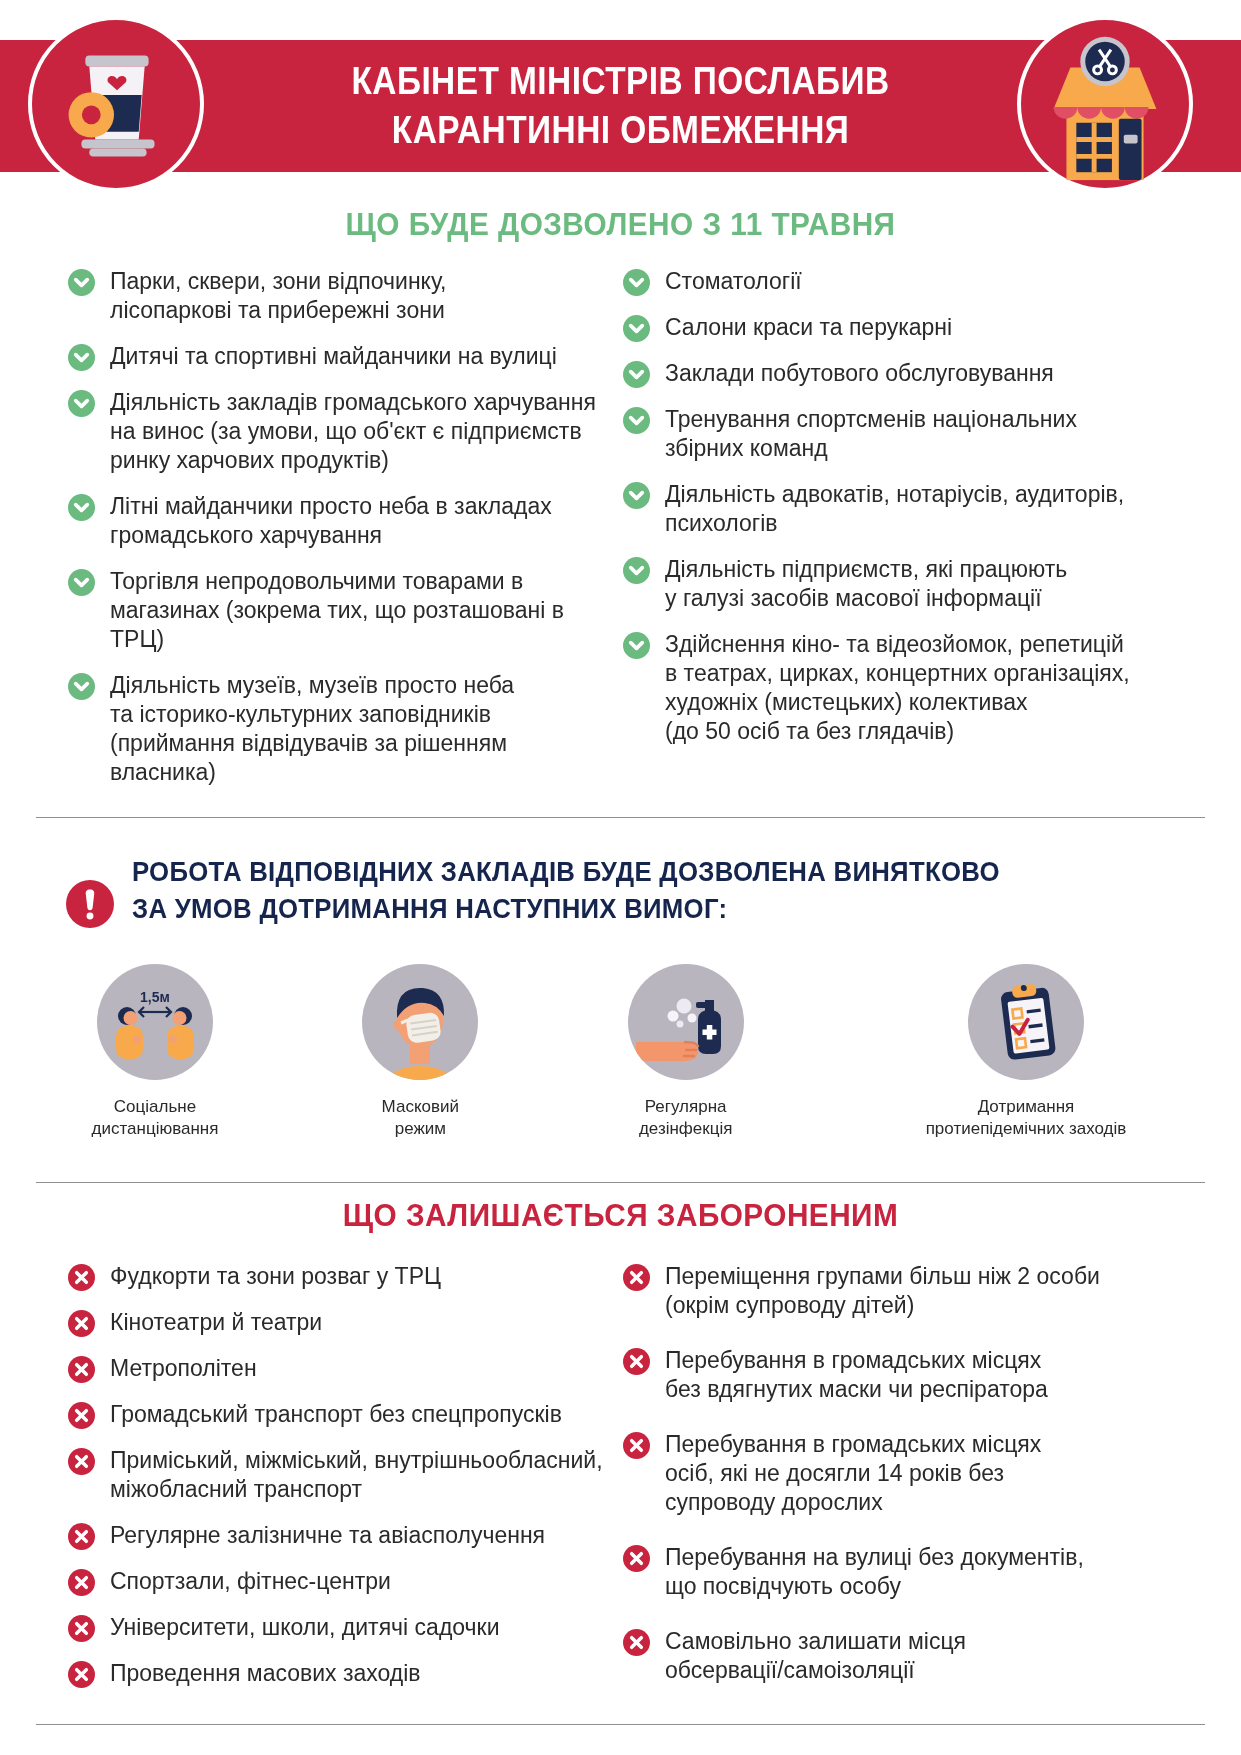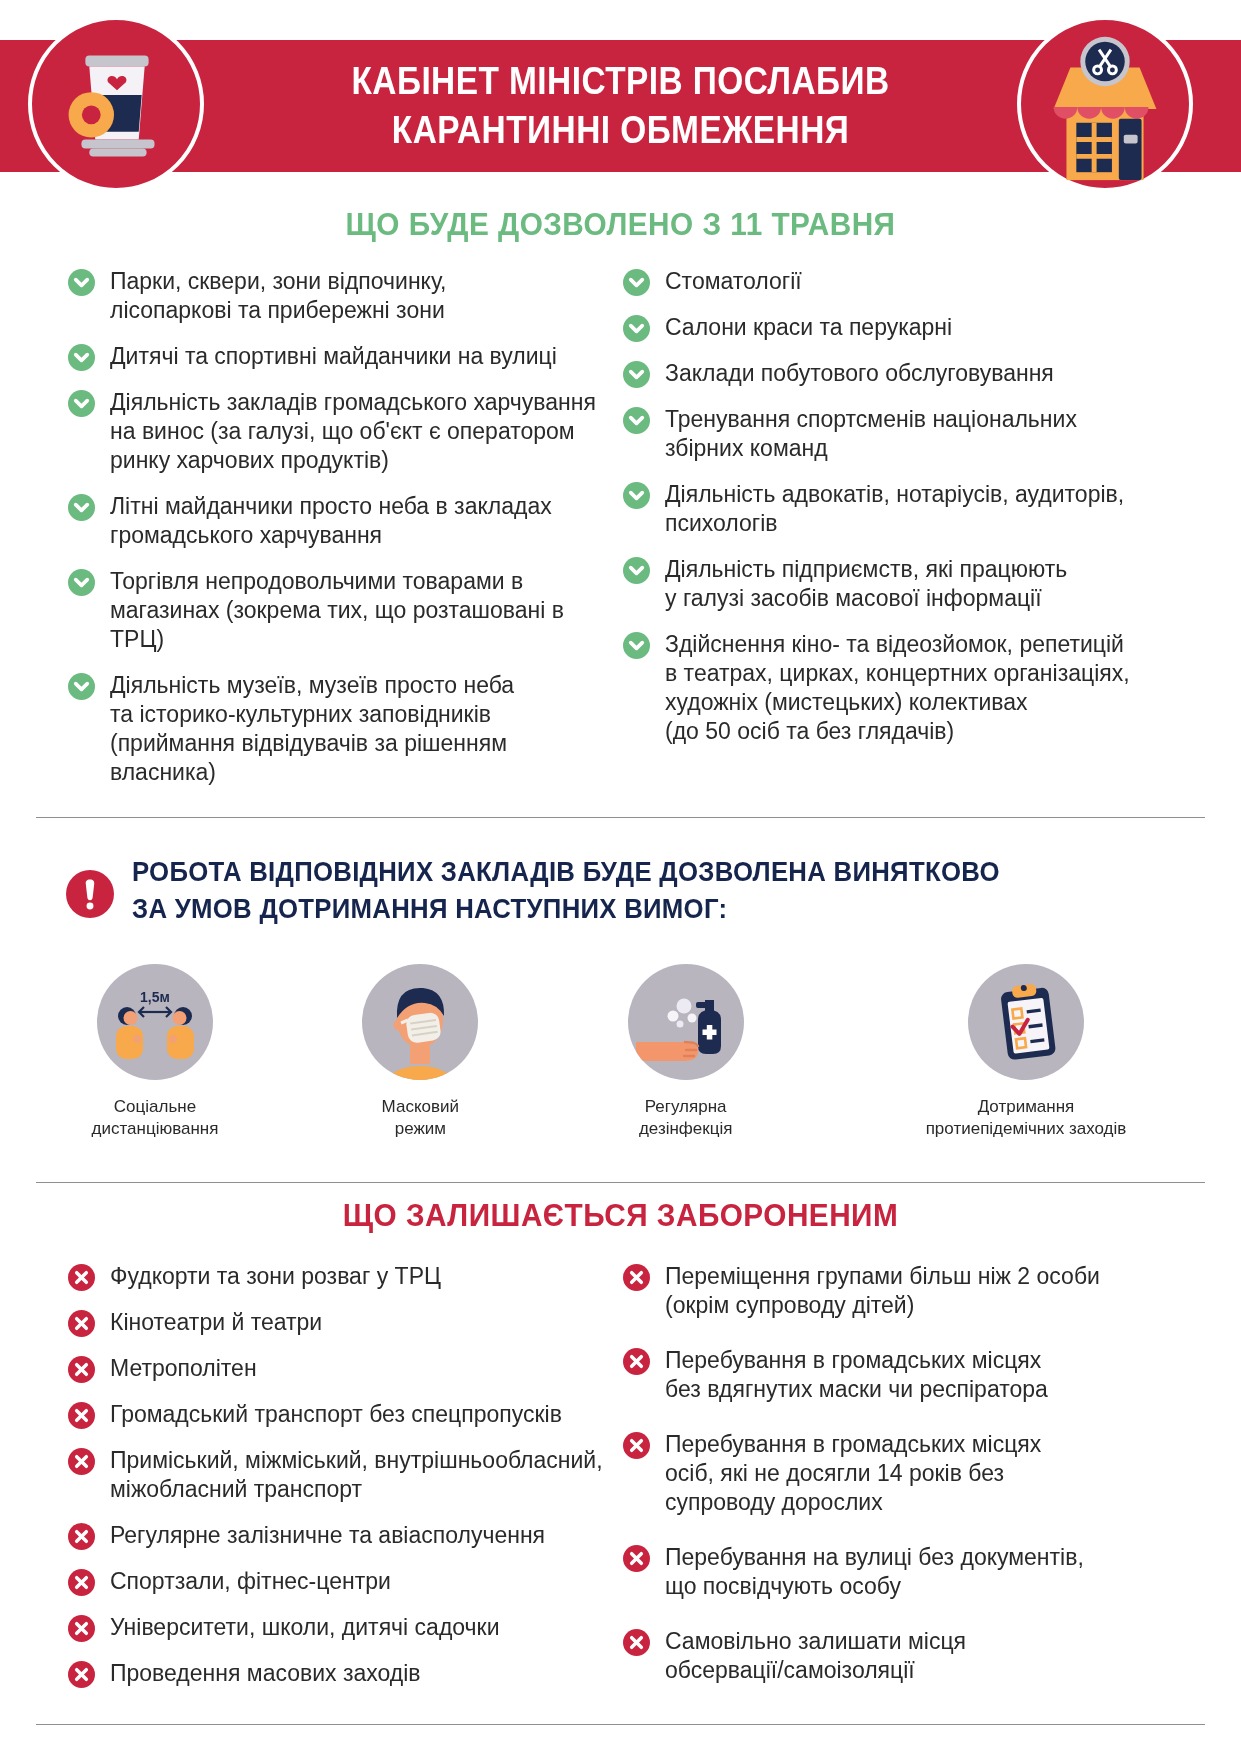--- a/index.html
+++ b/index.html
@@ -26,21 +26,21 @@
   .cols{display:grid;grid-template-columns:535px 1fr;column-gap:20px;padding:0 68px;margin-top:24px;}
   .list-col{display:flex;flex-direction:column;gap:17px;}
   .list-col.loose{gap:26px;}
   .item{display:flex;align-items:flex-start;gap:15px;}
   .item .bullet{width:27px;height:27px;flex:none;margin-top:2px;}
   .item-text{font-size:23px;line-height:29px;white-space:pre-line;}
 
   hr.rule{border:none;border-top:1px solid #8f8f8f;margin:30px 36px 0;}
 
   
-  .warning{display:flex;align-items:center;gap:18px;padding:0 15px 0 66px;margin-top:36px;}
+  .warning{display:flex;align-items:flex-end;gap:18px;padding:0 15px 0 66px;margin-top:36px;}
   .warning .excl{width:48px;height:48px;flex:none;margin-top:6px;}
   .warning-text{color:#16254d;font-weight:700;font-size:28px;line-height:1.32;letter-spacing:.3px;
     transform:scaleX(.92);transform-origin:left center;}
 
   
   .reqs{display:flex;justify-content:space-between;align-items:flex-start;padding:0 30px;margin-top:34px;}
   .req{display:flex;flex-direction:column;align-items:center;}
   .req svg{width:120px;height:120px;}
   .req-caption{margin-top:14px;font-size:17px;line-height:1.28;text-align:center;white-space:pre-line;}
   .req.w1{width:250px;} .req.w2{width:220px;} .req.w3{width:250px;} .req.w4{width:370px;}
@@ -114,21 +114,21 @@
           </svg>
           <span class="item-text">Дитячі та спортивні майданчики на вулиці</span>
         </div>
 
         <div class="item">
           <svg class="bullet" viewBox="0 0 28 28">
             <circle cx="14" cy="14" r="14" fill="#6bba80"></circle>
             <path d="M8 11 L14 17 L20 11" fill="none" stroke="#ffffff" stroke-width="3.8" stroke-linecap="round" stroke-linejoin="round"></path>
           </svg>
           <span class="item-text">Діяльність закладів громадського харчування
-на винос (за галузі, що об'єкт є оператором
+на винос (за умови, що об'єкт є підприємств
 ринку харчових продуктів)</span>
         </div>
 
         <div class="item">
           <svg class="bullet" viewBox="0 0 28 28">
             <circle cx="14" cy="14" r="14" fill="#6bba80"></circle>
             <path d="M8 11 L14 17 L20 11" fill="none" stroke="#ffffff" stroke-width="3.8" stroke-linecap="round" stroke-linejoin="round"></path>
           </svg>
           <span class="item-text">Літні майданчики просто неба в закладах
 громадського харчування</span>

